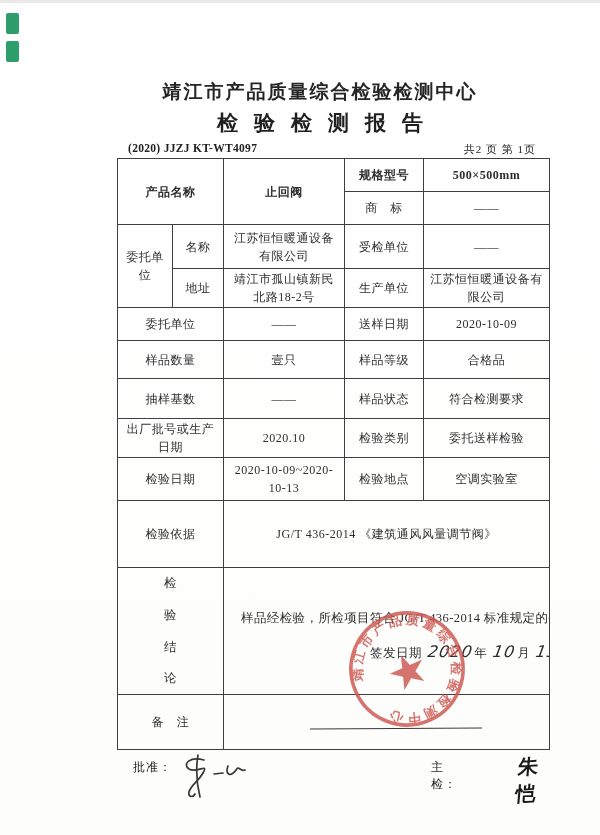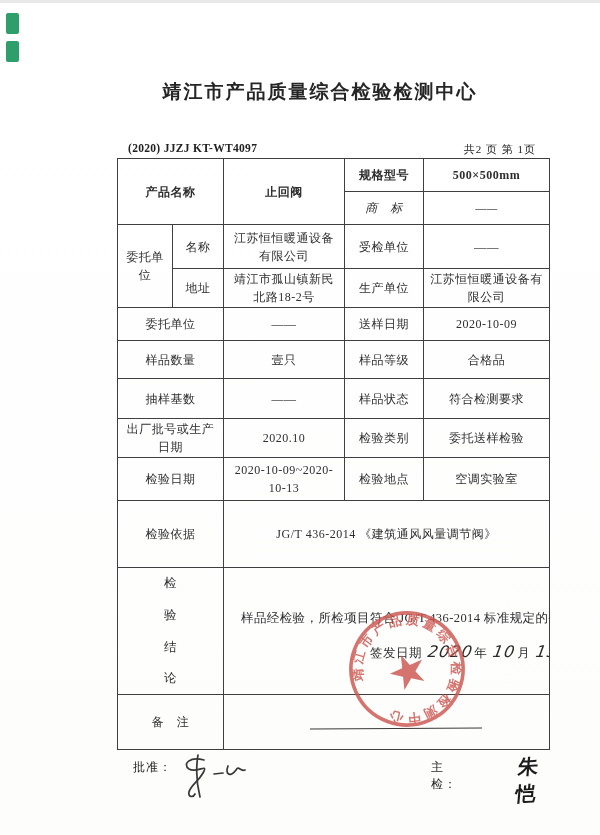--- a/index.html
+++ b/index.html
@@ -47,21 +47,21 @@
     width:432px; border-collapse:collapse; table-layout:fixed;
   }
   table.report td {
     border:1px solid #3f3f3f;
     font-size:12px; color:#2e2e2e;
     text-align:center; vertical-align:middle;
     padding:1px 4px; line-height:1.5; letter-spacing:.5px;
     overflow:hidden;
   }
   .r1 td { height:30px;font-weight:bold; }
-  .r2 td { height:30px;font-style:italic; }
+  .r2 td { height:30px; }
   .r3 td { height:41px; }
   .r4 td { height:36px; }
   .r5 td { height:30px; }
   .r6 td { height:35px; }
   .r7 td { height:37px; }
   .r8 td { height:36px; }
   .r9 td { height:40px; }
   .r10 td { height:64px; }
   .r11 td { height:124px; }
   .r12 td { height:52px; }
@@ -106,20 +106,21 @@
 </style>
 </head>
 <body>
 
 <div class="page">
 
   <div class="corner-mark m1" style="background: rgb(46, 158, 107);"></div>
   <div class="corner-mark m2" style="background: rgb(46, 158, 107);"></div>
 
   <div class="org-title">靖江市产品质量综合检验检测中心</div>
+  <div class="report-title">检验检测报告</div>
   <div class="report-no">(2020) JJZJ KT-WT4097</div>
   <div class="page-info">共2 页 第 1页</div>
 
   <table class="report">
     <colgroup>
       <col style="width:55px">
         <col style="width:51px">
         <col style="width:121px">
         <col style="width:79px">
         <col style="width:126px">

